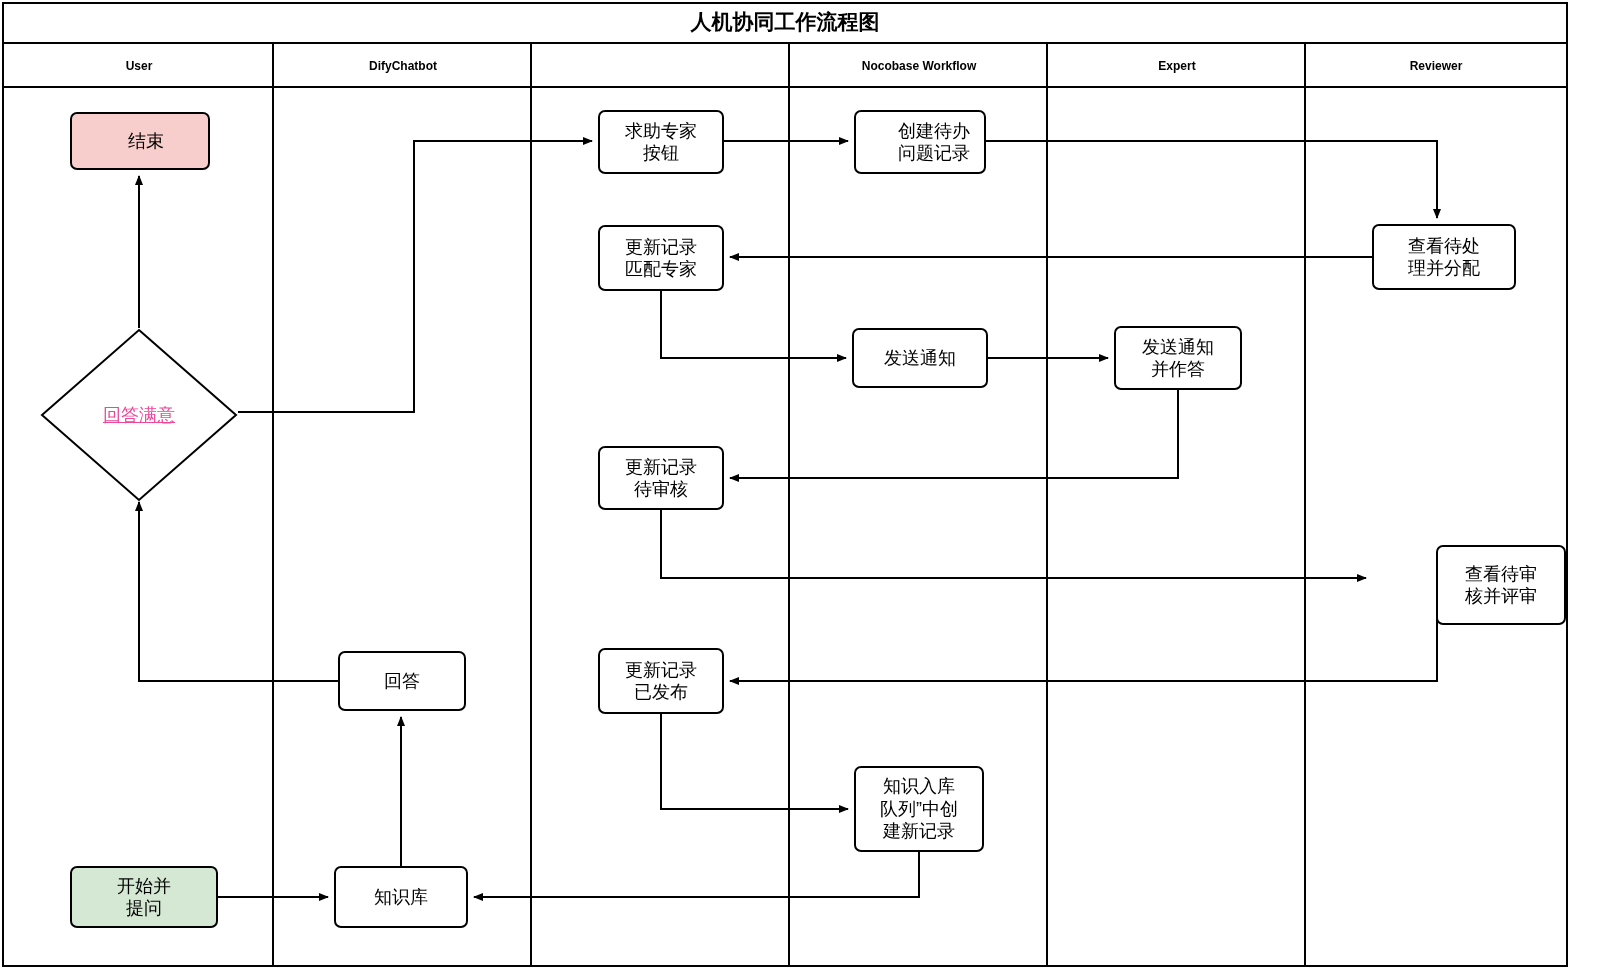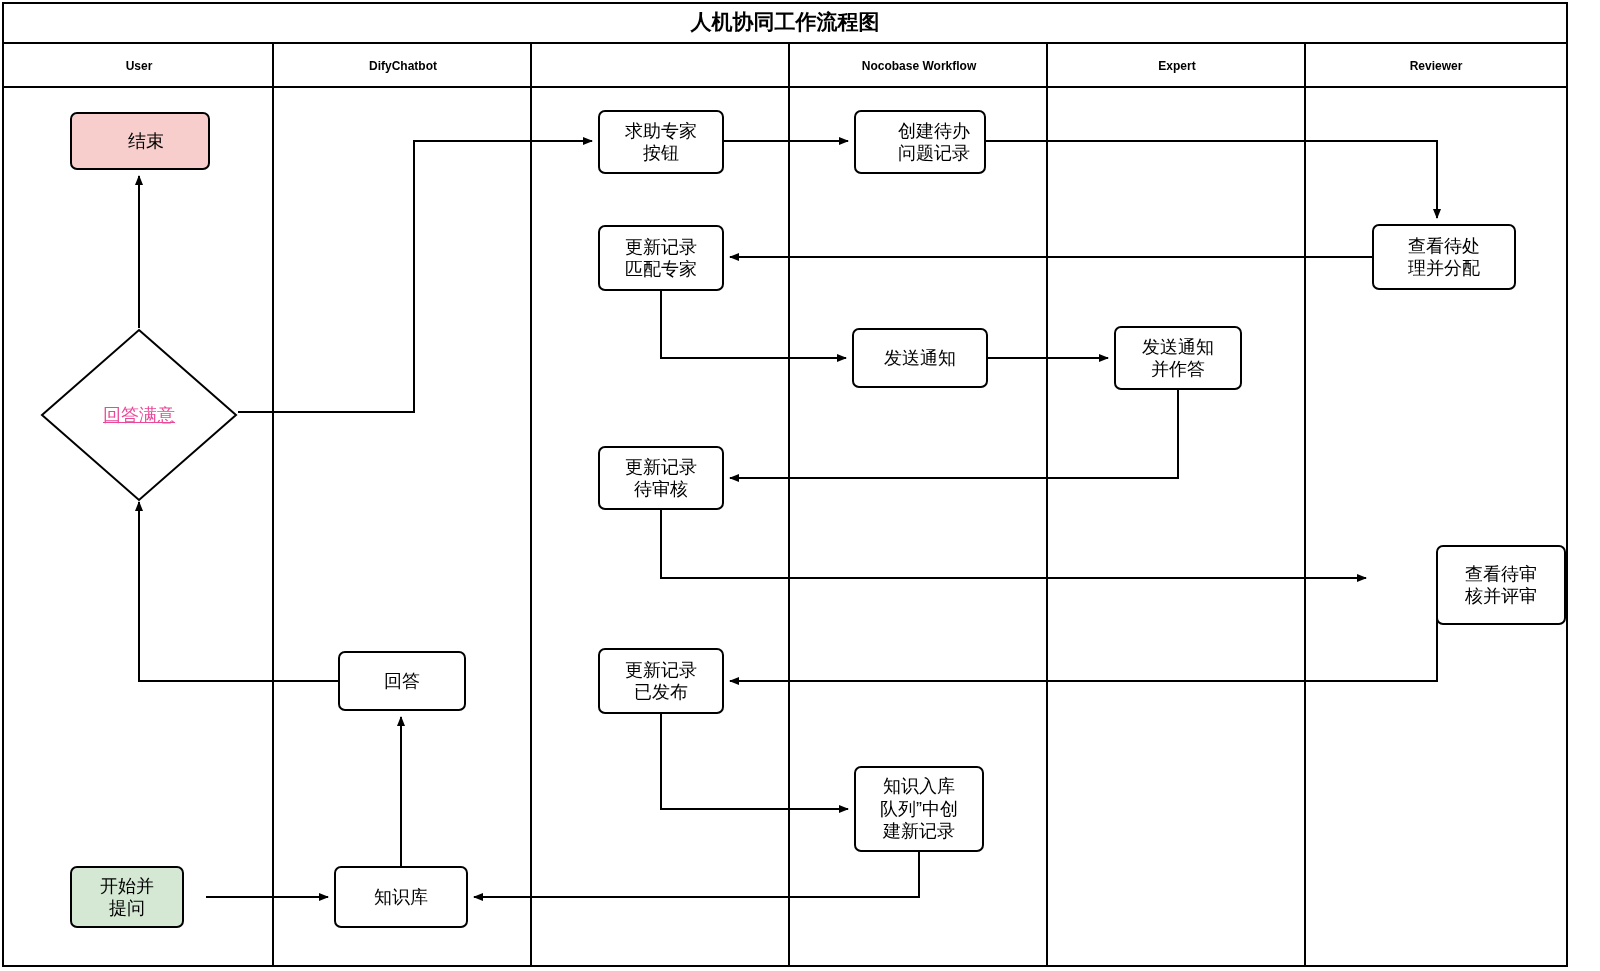--- a/index.html
+++ b/index.html
@@ -190,21 +190,21 @@
 
   <div class="node end" style="left:70px;top:112px;width:140px;height:58px;padding-left:12px;">结束</div>
 
   <div class="diamond-wrap" style="left:40px;top:328px;width:198px;height:174px;">
     <svg class="diamond-shape" viewBox="0 0 198 174" preserveAspectRatio="none">
       <polygon points="99,2 196,87 99,172 2,87" fill="#ffffff" stroke="#000" stroke-width="2"></polygon>
     </svg>
     <div class="diamond-label">回答满意</div>
   </div>
 
-  <div class="node start" style="left:70px;top:866px;width:114px;height:62px;">开始并
+  <div class="node start" style="left:70px;top:866px;width:148px;height:62px;">开始并
 提问</div>
 
   <div class="node" style="left:334px;top:866px;width:134px;height:62px;">知识库</div>
   <div class="node" style="left:338px;top:651px;width:128px;height:60px;">回答</div>
 
   <div class="node" style="left:598px;top:110px;width:126px;height:64px;">求助专家
 按钮</div>
   <div class="node" style="left:598px;top:225px;width:126px;height:66px;">更新记录
 匹配专家</div>
   <div class="node" style="left:598px;top:446px;width:126px;height:64px;">更新记录

